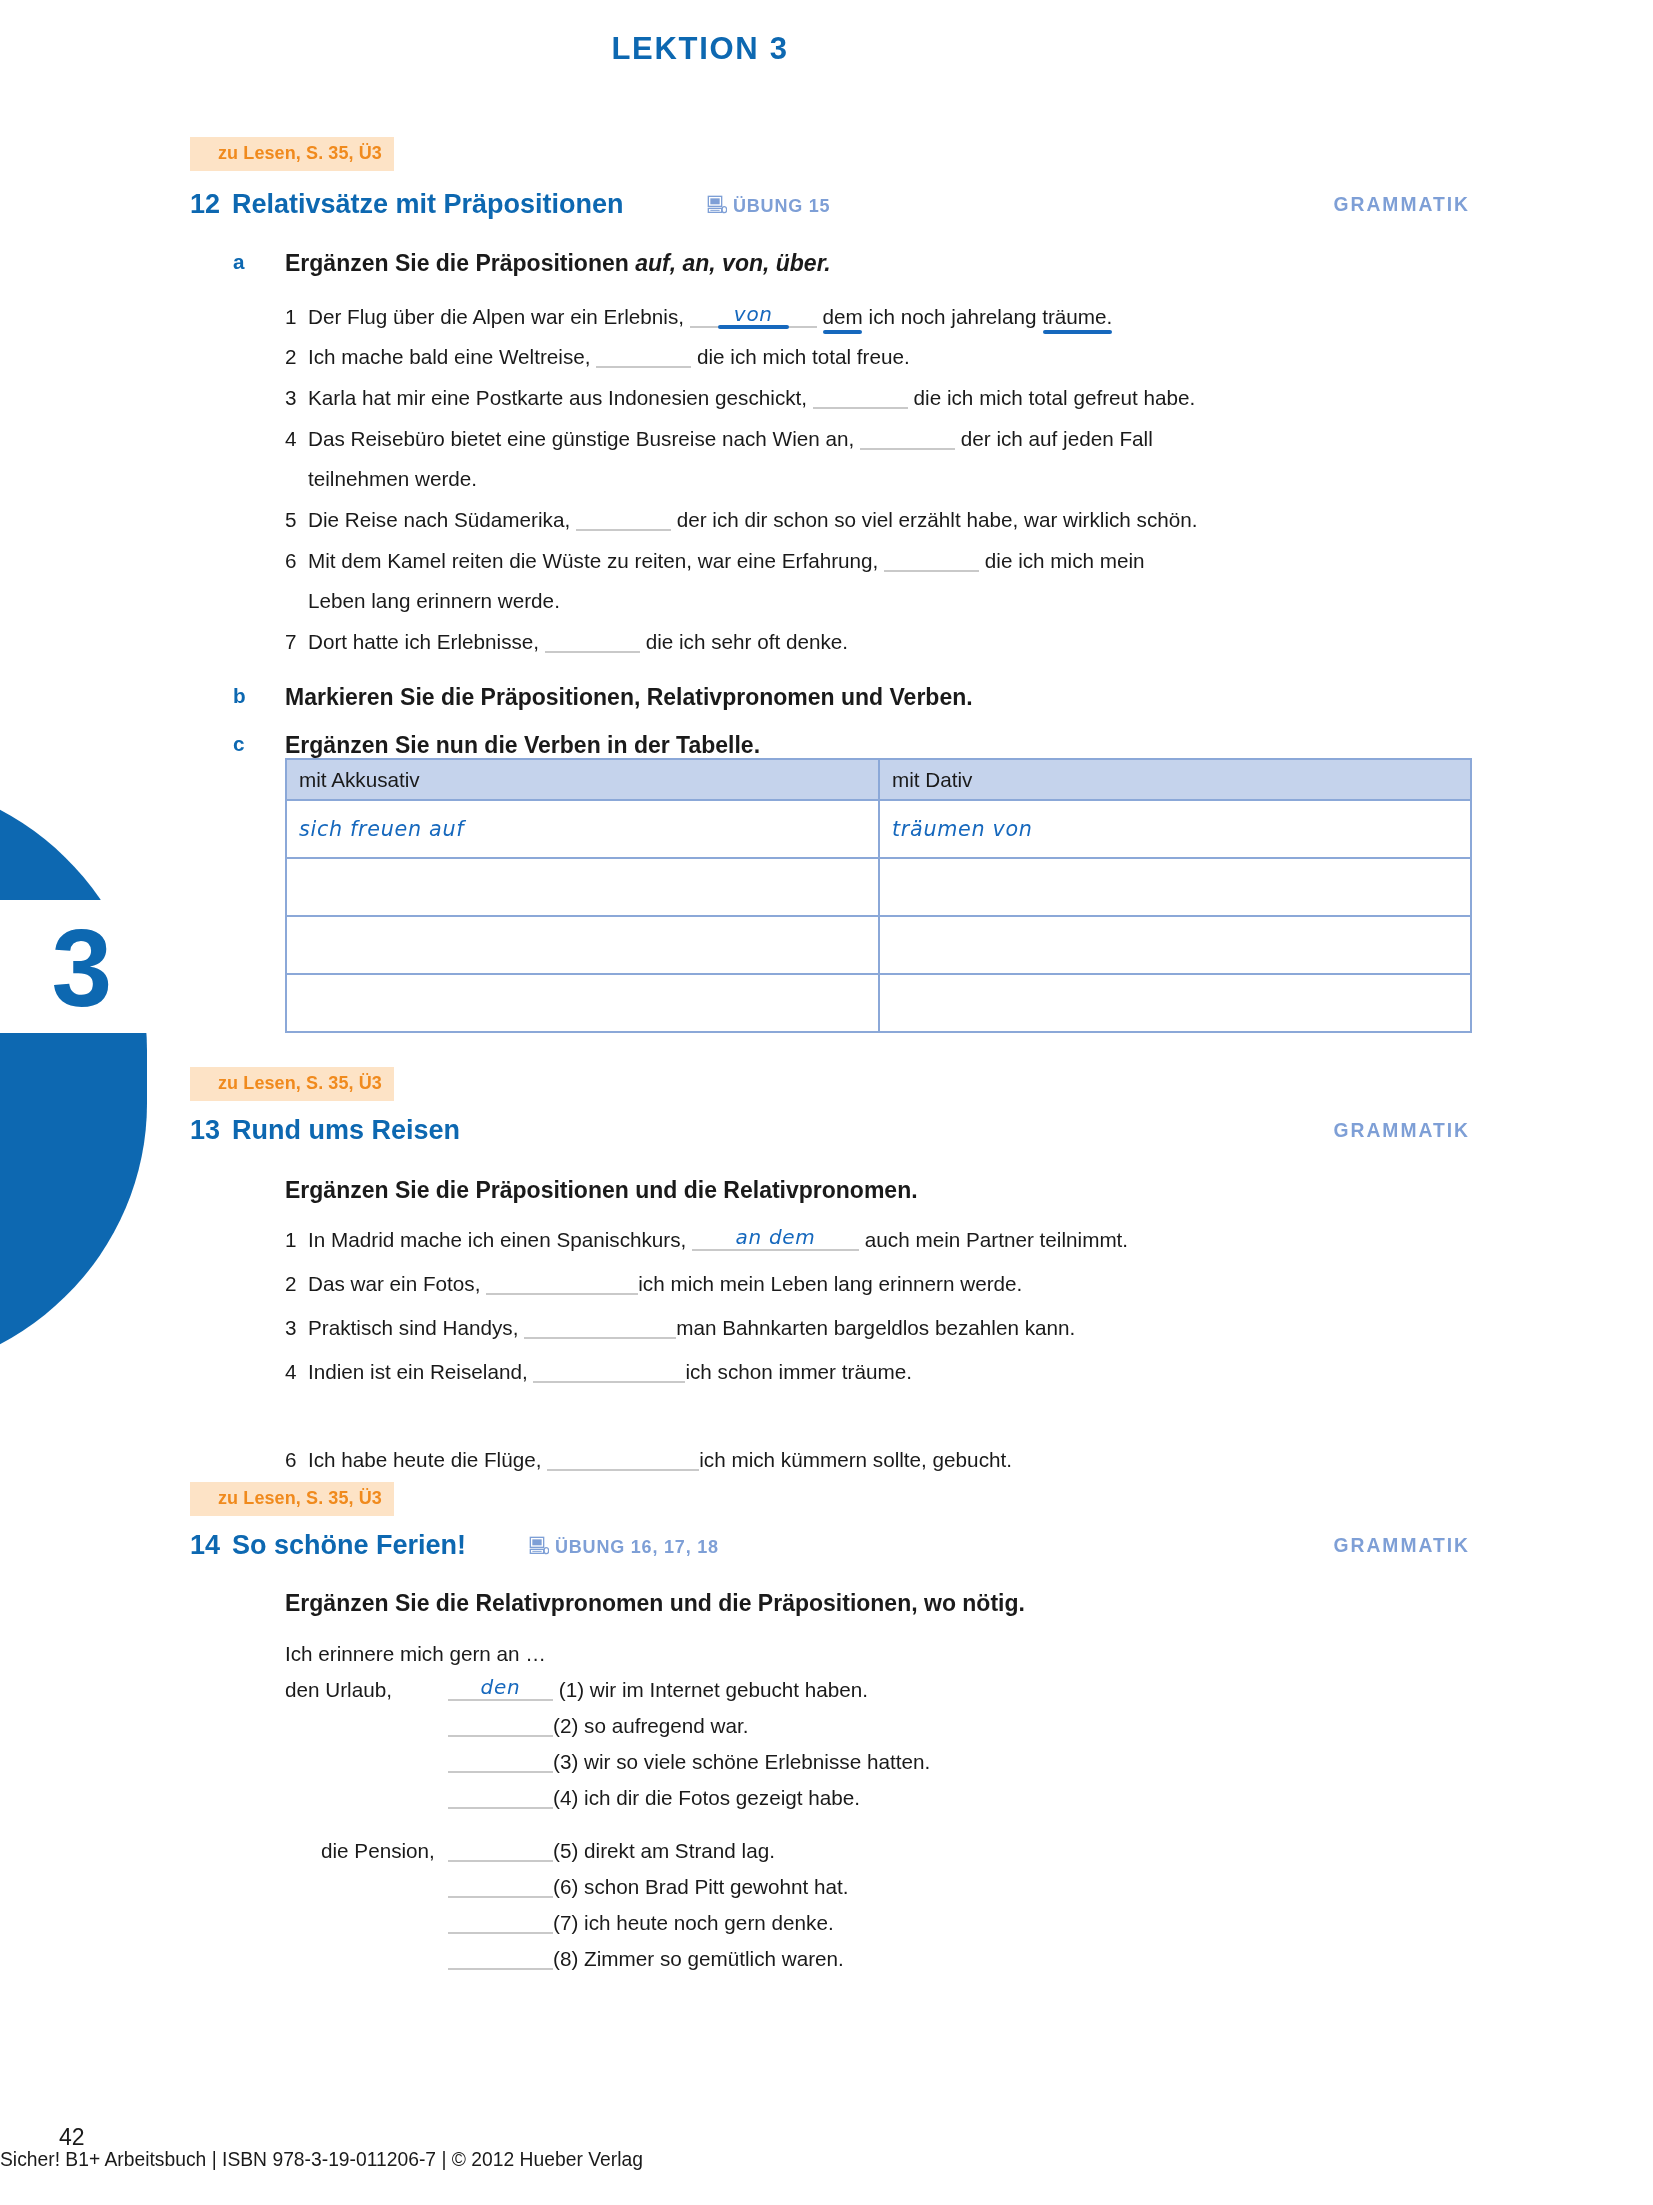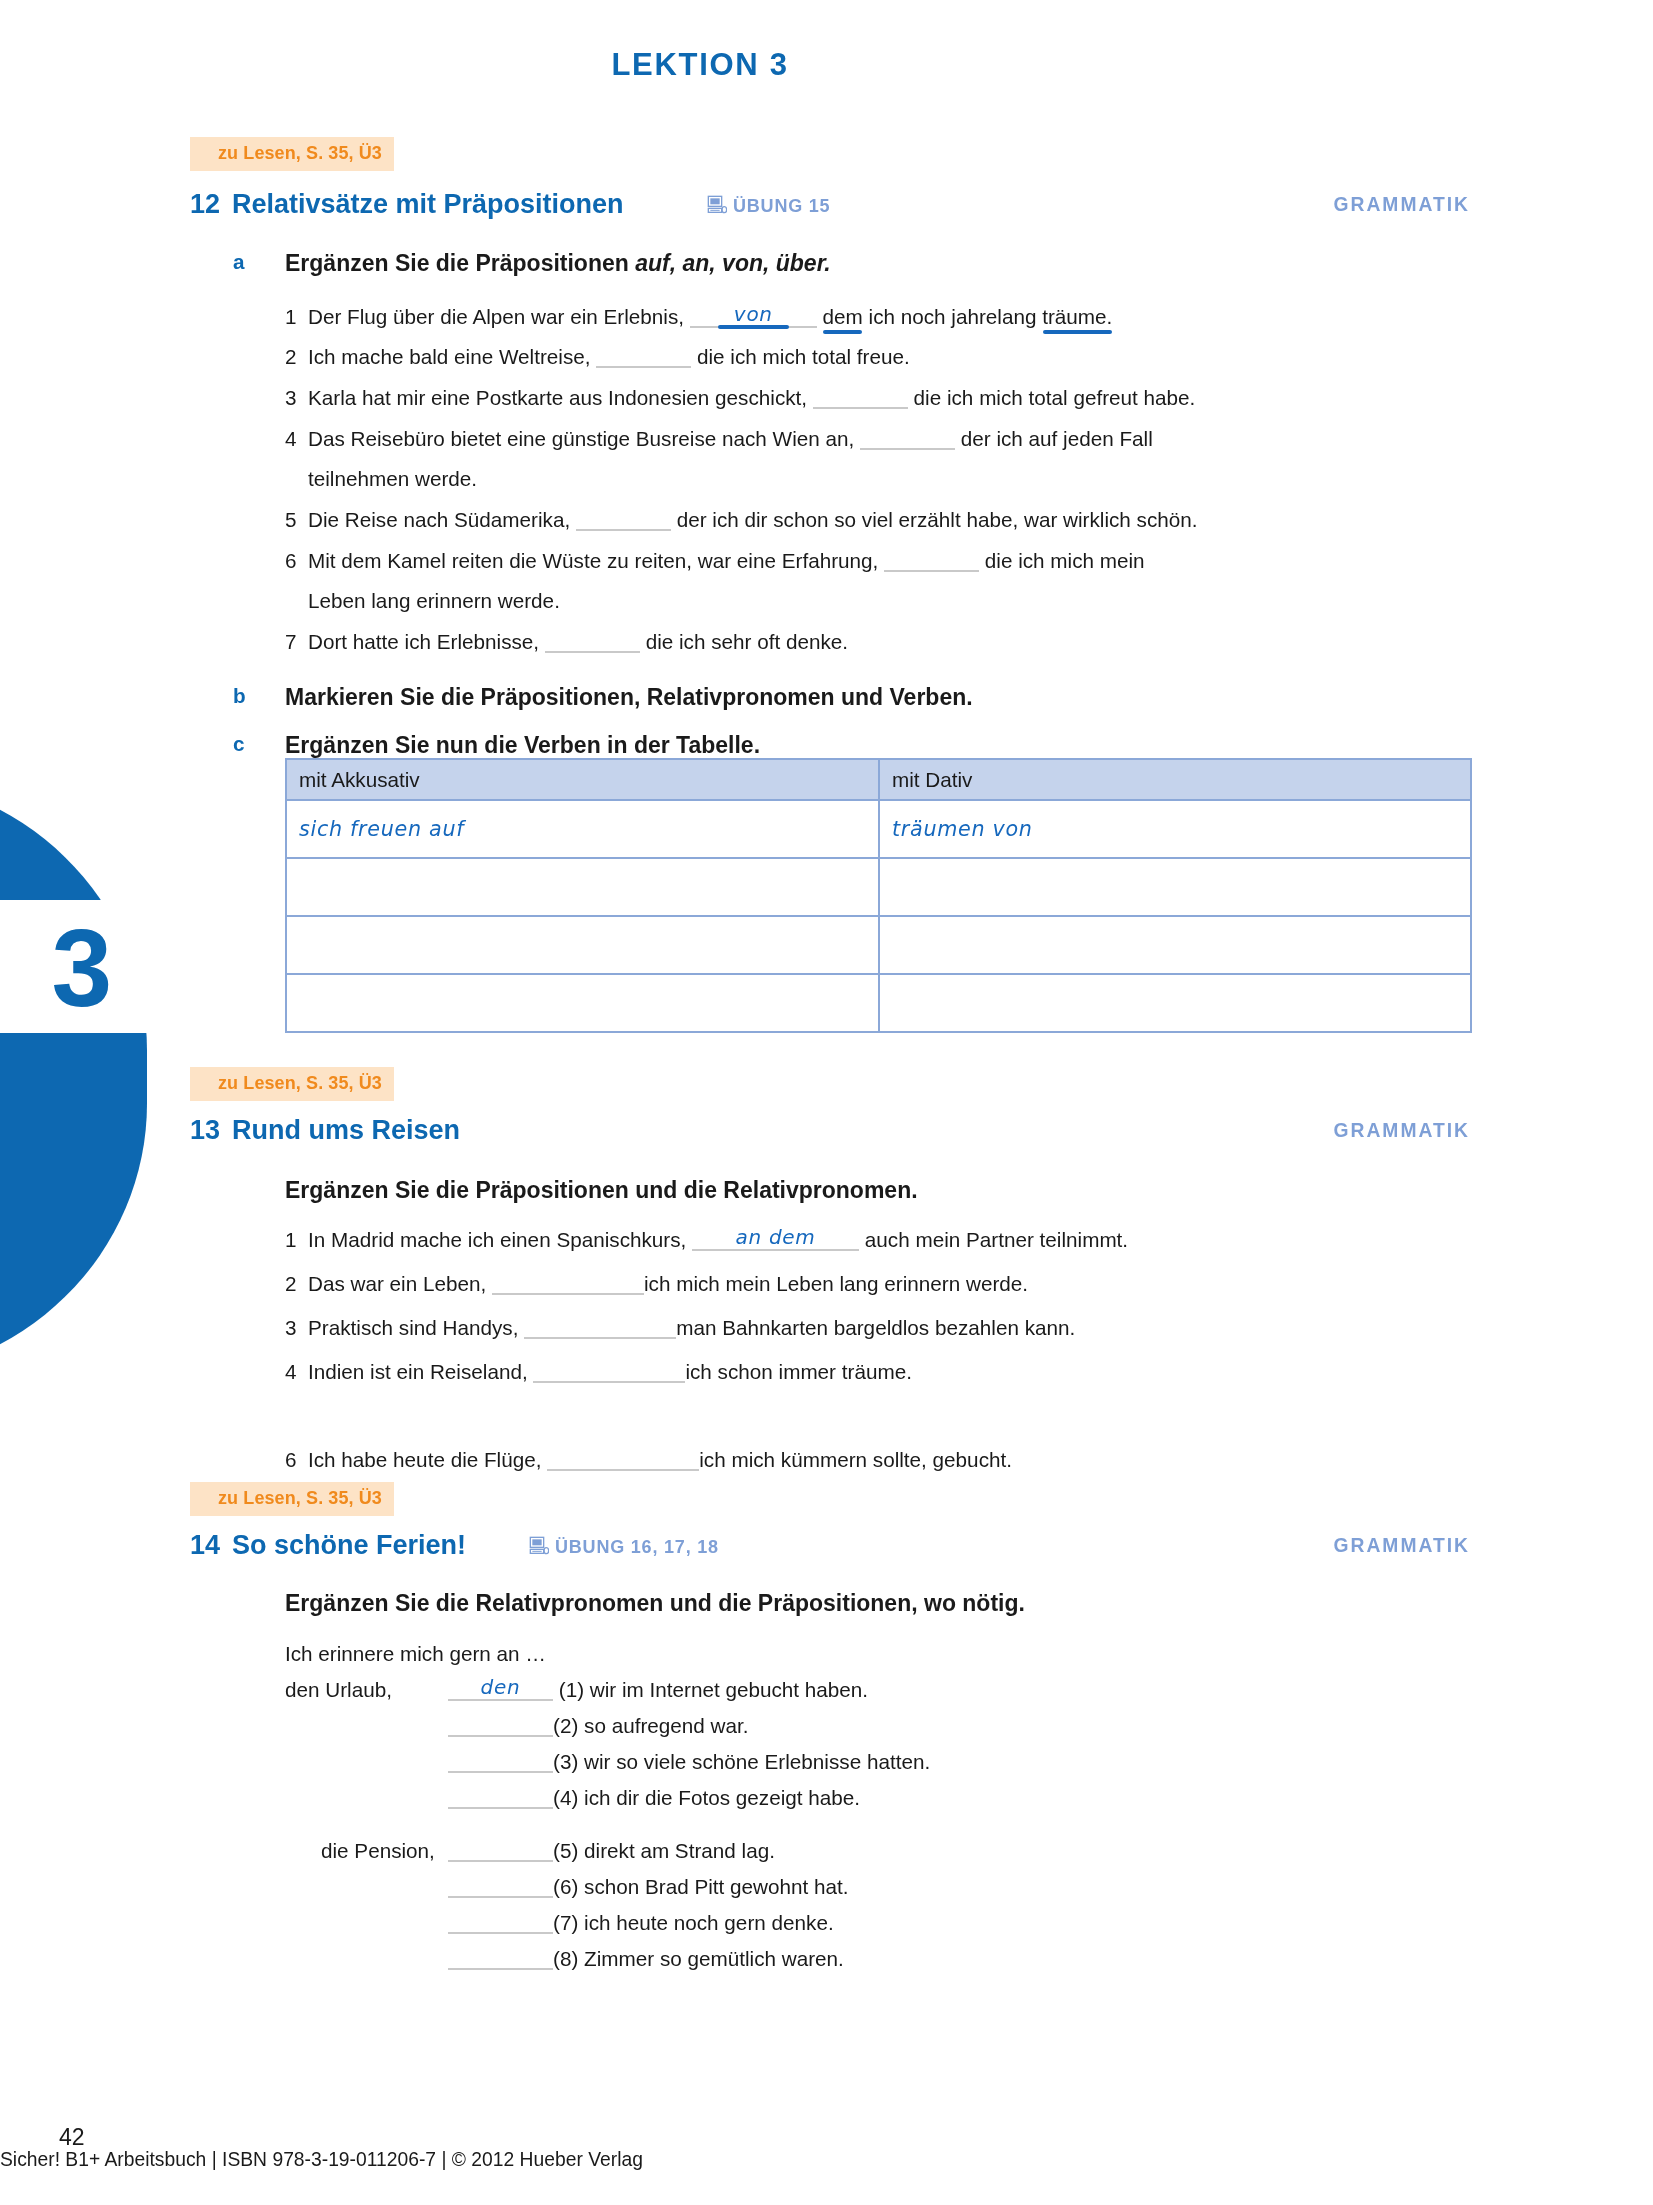--- a/index.html
+++ b/index.html
@@ -48,21 +48,21 @@
     font-size: 109px;
     font-weight: bold;
     line-height: 140px;
     text-align: center;
     letter-spacing: -1.3px;
   }
 
   
   .lektion-title {
     position: absolute;
-    left: 0; top: 47px;
+    left: 0; top: 31px;
     width: 1400px;
     text-align: center;
     color: #0d68b1;
     font-size: 31px;
     font-weight: bold;
     letter-spacing: 1.7px;
   }
 
   .badge {
     position: absolute;
@@ -302,21 +302,21 @@
   <div class="sec-head" style="top:1115px;">
     <span class="sec-num">13</span>
     <span class="sec-title">Rund ums Reisen</span>
     <span class="grammatik">GRAMMATIK</span>
   </div>
 
   <div class="instr" style="left:285px; top:1177px;">Ergänzen Sie die Präpositionen und die Relativpronomen.</div>
 
   <div class="item" style="left:285px; top:1230px;"><span class="inum">1</span><span>In Madrid mache ich einen Spanischkurs,</span>&nbsp;<span class="blank" style="width:167px;"><span class="hw">an dem</span></span>&nbsp;<span>auch mein Partner teilnimmt.</span></div>
 
-  <div class="item" style="left:285px; top:1274px;"><span class="inum">2</span><span>Das war ein Leben,</span>&nbsp;<span class="blank" style="width:152px;"><span class="hw"></span></span><span>ich mich mein Leben lang erinnern werde.</span></div>
+  <div class="item" style="left:285px; top:1274px;"><span class="inum">2</span><span>Das war ein Fotos,</span>&nbsp;<span class="blank" style="width:152px;"><span class="hw"></span></span><span>ich mich mein Leben lang erinnern werde.</span></div>
 
   <div class="item" style="left:285px; top:1318px;"><span class="inum">3</span><span>Praktisch sind Handys,</span>&nbsp;<span class="blank" style="width:152px;"><span class="hw"></span></span><span>man Bahnkarten bargeldlos bezahlen kann.</span></div>
 
   <div class="item" style="left:285px; top:1362px;"><span class="inum">4</span><span>Indien ist ein Reiseland,</span>&nbsp;<span class="blank" style="width:152px;"><span class="hw"></span></span><span>ich schon immer träume.</span></div>
 
 
   <div class="item" style="left:285px; top:1450px;"><span class="inum">6</span><span>Ich habe heute die Flüge,</span>&nbsp;<span class="blank" style="width:152px;"><span class="hw"></span></span><span>ich mich kümmern sollte, gebucht.</span></div>
 
   <div class="badge" style="left:190px; top:1482px;">zu Lesen, S. 35, Ü3</div>
 

